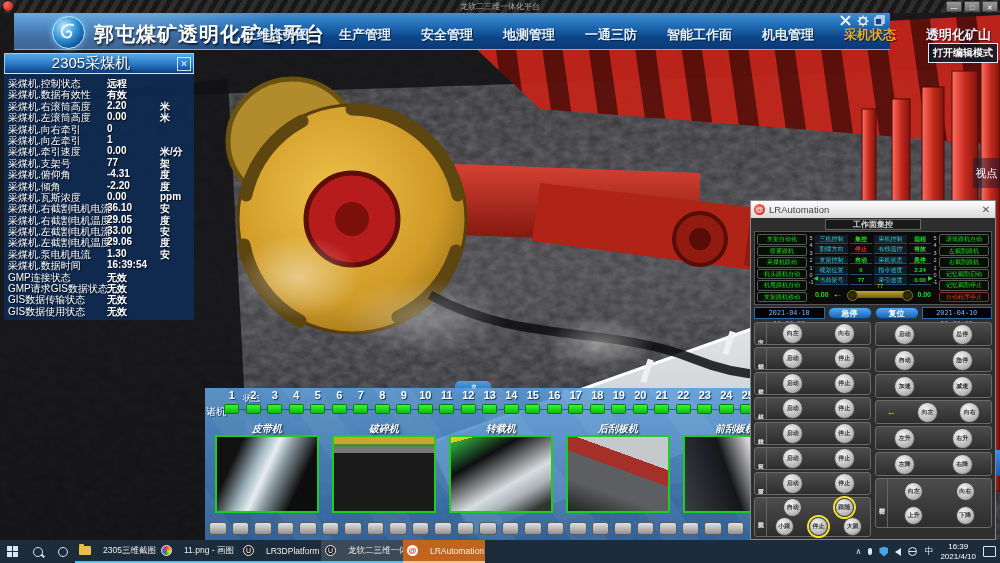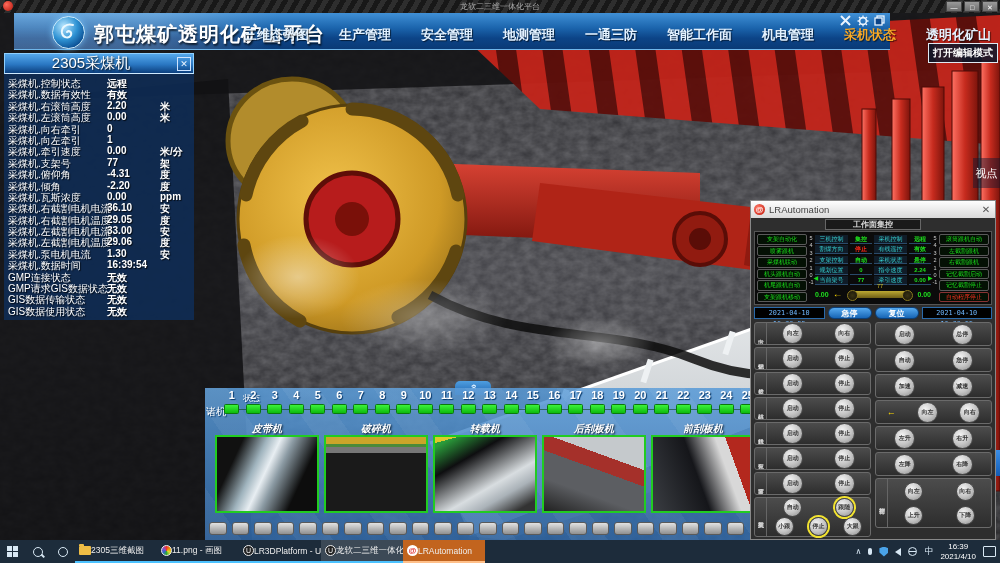--- a/index.html
+++ b/index.html
@@ -68,21 +68,21 @@
     border-radius:5px 5px 0 0;display:flex;align-items:center;justify-content:center;color:#dff0ff;}
   #bchev span{display:inline-block;transform:rotate(-90deg);font-size:11px;font-weight:bold;letter-spacing:-2px;}
   #blabel-status{position:absolute;left:38px;top:5px;font-size:8.5px;text-shadow:1px 1px 1px #036;}
   #blabel-machines{position:absolute;left:1px;top:17px;font-size:10px;text-shadow:1px 1px 1px #036;}
   #numrow{position:absolute;left:16px;top:1px;display:flex;}
   .numcell{width:21.5px;text-align:center;font-size:11px;font-weight:bold;text-shadow:1px 1px 1px #036;}
   #sqrow{position:absolute;left:16px;top:16px;display:flex;align-items:center;}
   #sqrow:before{content:"";position:absolute;left:0;top:5px;width:538px;height:1px;background:rgba(0,60,0,.55);}
   .sqcell{width:21.5px;display:flex;justify-content:center;position:relative;}
   .sq{width:15px;height:10px;background:linear-gradient(#3cf23c,#0dbb0d);border-radius:1.5px;border:1px solid #0a7a0a;box-sizing:border-box;}
-  #camrow{position:absolute;left:10px;top:34px;display:flex;gap:5px;}
+  #camrow{position:absolute;left:10px;top:34px;display:flex;gap:13px;}
   .cam{width:104px;flex:none;}
   .cam-label{text-align:center;font-size:10px;font-weight:bold;font-style:italic;
     text-shadow:1px 1px 2px #012;height:13px;}
   .cam-thumb{width:104px;height:78px;border:2px solid #21cc21;box-sizing:border-box;background:#222;}
   .thumb0{background:linear-gradient(115deg,#111 20%,#9fb3bd 38%,#e8eef2 48%,#8b9aa3 58%,#0d0d0d 78%);}
   .thumb1{background:linear-gradient(180deg,#caa52a 0 9%,#4a8a3a 9% 14%,#777 14% 22%,#1a1a1a 22%),
           linear-gradient(135deg,#555 30%,#111 70%);}
   .thumb2{background:linear-gradient(165deg,#ddc92a 0 6%,transparent 6%),
           linear-gradient(150deg,#2a9a3a 8%,#0e0e10 30%,#d8dde0 62%,#aab2b8 75%,#333 92%);}
   .thumb3{background:linear-gradient(250deg,#b3281e 0 22%,#d8d8d8 22% 30%,#15161a 55%,#3a3d42 100%);}
@@ -150,21 +150,21 @@
   .yarrow{color:#ffd900;font-size:9px;font-weight:bold;}
 
   
   #taskbar{left:0;top:540px;width:1000px;height:23px;background:#1d2c3b;display:flex;align-items:stretch;}
   .sysbtn{width:25px;display:flex;align-items:center;justify-content:center;}
   #start-icon{width:11px;height:11px;display:grid;grid-template-columns:5px 5px;grid-template-rows:5px 5px;gap:1px;}
   #start-icon i{background:#d8e8f4;}
   #search-icon{width:8px;height:8px;border:1.5px solid #d8e8f4;border-radius:50%;position:relative;}
   #search-icon:after{content:"";position:absolute;left:7px;top:7px;width:4px;height:1.5px;background:#d8e8f4;transform:rotate(45deg);}
   #taskview-icon{width:10px;height:10px;border:1.5px solid #d8e8f4;border-radius:50%;box-sizing:border-box;}
-  .titem{width:82px;display:flex;align-items:center;gap:0;padding:0 4px;box-sizing:border-box;
+  .titem{width:82px;display:flex;align-items:center;gap:12px;padding:0 4px;box-sizing:border-box;
     border-bottom:2px solid #4cc2ff;font-size:8.5px;color:#eee;overflow:hidden;white-space:nowrap;}
   .titem.act{background:rgba(255,255,255,.14);}
   .titem.orange{background:#c2641e;border-bottom-color:#ffc08a;}
   .ticon{flex:none;}
   .ticon.folder{width:12px;height:9px;background:#eebd45;border-radius:1px;position:relative;}
   .ticon.folder:before{content:"";position:absolute;left:0;top:-2px;width:5px;height:2px;background:#eebd45;border-radius:1px 1px 0 0;}
   .ticon.paint{width:11px;height:11px;border-radius:50%;
     background:conic-gradient(#e33,#e90,#dd3,#3a3,#36c,#85c,#e33);border:1px solid #eee;box-sizing:border-box;}
   .ticon.unreal{width:11px;height:11px;border-radius:50%;border:1px solid #eee;color:#fff;font-size:7px;
     display:flex;align-items:center;justify-content:center;box-sizing:border-box;background:#222;}

